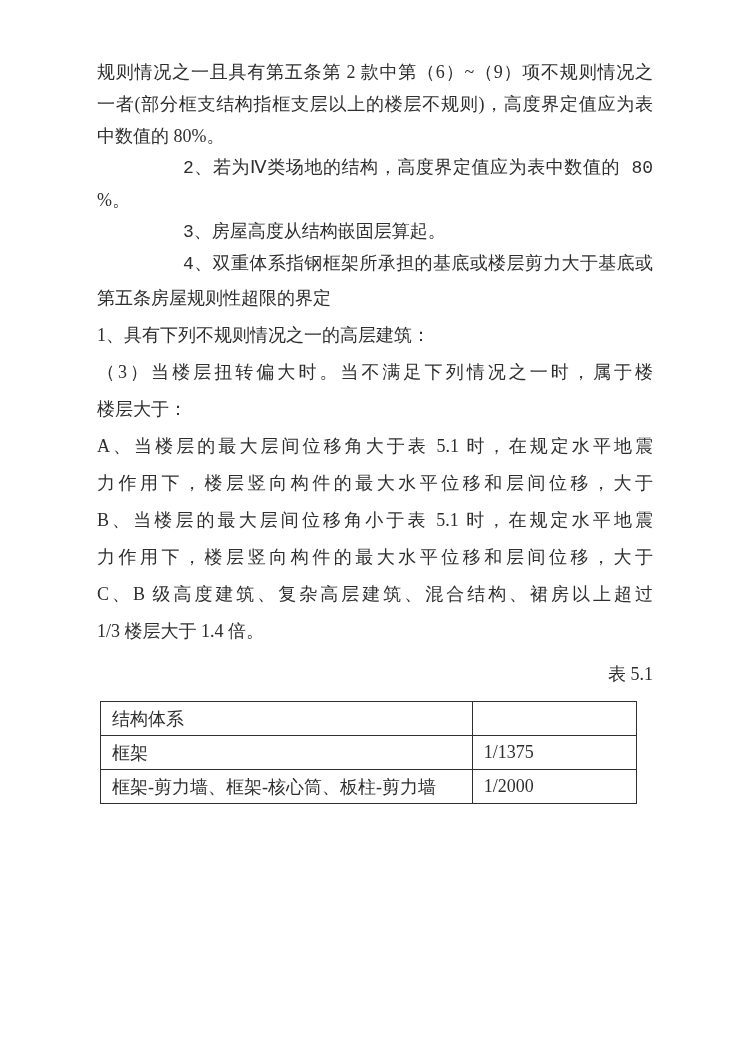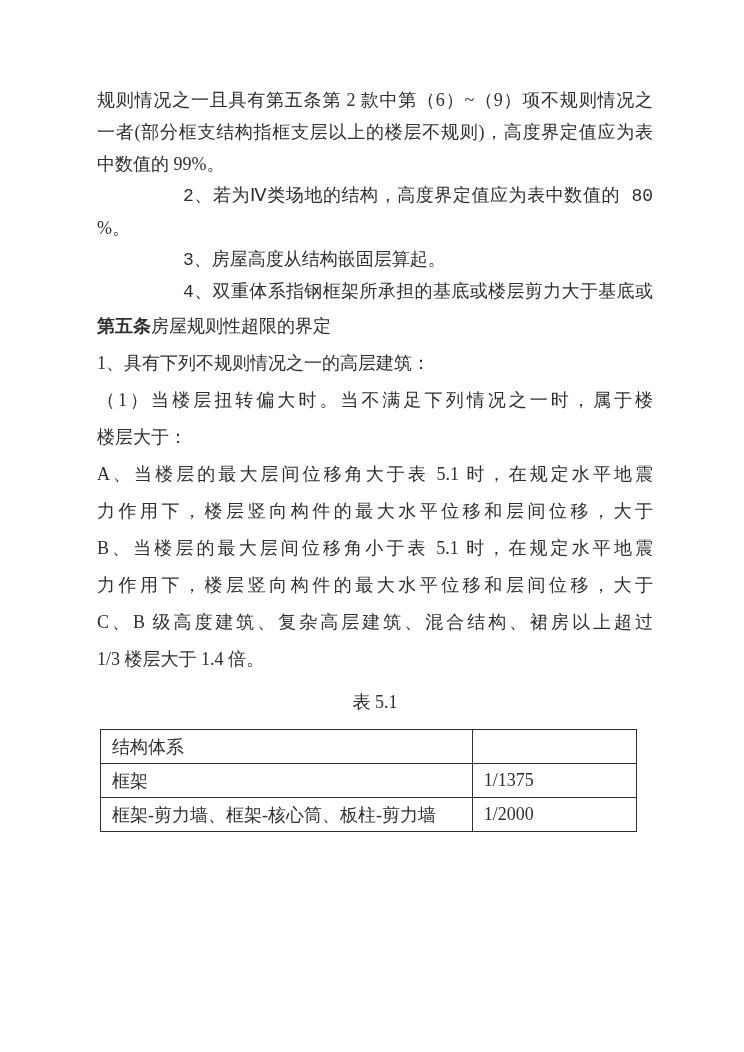--- a/index.html
+++ b/index.html
@@ -7,40 +7,40 @@
   body {
     background: #ffffff;
     color: #2e2e2e;
     font-family: "Liberation Serif", "DejaVu Serif", serif;
   }
   .page {
     position: relative;
     width: 744px;
     height: 1052px;
     background: #ffffff;
-    padding: 84px 91px 0 97px;
+    padding: 56px 91px 0 97px;
     overflow: hidden;
   }
   .doc-body { width: 556px; }
   .para { font-size: 18px; }
   .line {
     white-space: nowrap;
     text-align: justify;
     text-align-last: justify;
   }
   .para.sec-a .line { line-height: 32px; }
   .para.sec-b .line { line-height: 37px; }
   .line.last { text-align-last: left; }
   .line.indent { text-indent: 86px; font-family: Liberation Mono, monospace; }
-  .seg-bold { font-weight: 700; }
+  .seg-bold { font-weight: 400; }
   .table-caption {
     font-size: 18px;
     line-height: 37px;
     margin-top: 6px;
-    text-align: center;
+    text-align: right;
   }
   table.rule-table {
     border-collapse: collapse;
     table-layout: fixed;
     width: 537px;
     margin: 8px 0 8px 3px;
   }
   table.rule-table td {
     border: 1.5px solid #2f2f2f;
     height: 34px;
@@ -55,40 +55,40 @@
 </style>
 </head>
 <body>
 
 <div class="page">
   <div class="doc-body">
 
   <div class="para sec-a">
         <div class="line">规则情况之一且具有第五条第 2 款中第（6）~（9）项不规则情况之</div>
         <div class="line">一者(部分框支结构指框支层以上的楼层不规则)，高度界定值应为表</div>
-        <div class="line last">中数值的 99%。</div>
+        <div class="line last">中数值的 80%。</div>
       </div>
       <div class="para sec-a">
         <div class="line indent">2、若为Ⅳ类场地的结构，高度界定值应为表中数值的 80</div>
         <div class="line last">%。</div>
       </div>
       <div class="para sec-a">
         <div class="line last indent">3、房屋高度从结构嵌固层算起。</div>
       </div>
       <div class="para sec-a">
         <div class="line indent">4、双重体系指钢框架所承担的基底或楼层剪力大于基底或</div>
       </div>
       <div class="para sec-b">
         <div class="line last"><span class="seg-bold">第五条</span><span class="seg-normal">房屋规则性超限的界定</span></div>
       </div>
       <div class="para sec-b">
         <div class="line last">1、具有下列不规则情况之一的高层建筑：</div>
       </div>
       <div class="para sec-b">
-        <div class="line">（1）当楼层扭转偏大时。当不满足下列情况之一时，属于楼</div>
+        <div class="line">（3）当楼层扭转偏大时。当不满足下列情况之一时，属于楼</div>
         <div class="line last">楼层大于：</div>
       </div>
       <div class="para sec-b">
         <div class="line">A、当楼层的最大层间位移角大于表 5.1 时，在规定水平地震</div>
         <div class="line">力作用下，楼层竖向构件的最大水平位移和层间位移，大于</div>
       </div>
       <div class="para sec-b">
         <div class="line">B、当楼层的最大层间位移角小于表 5.1 时，在规定水平地震</div>
         <div class="line">力作用下，楼层竖向构件的最大水平位移和层间位移，大于</div>
       </div>

